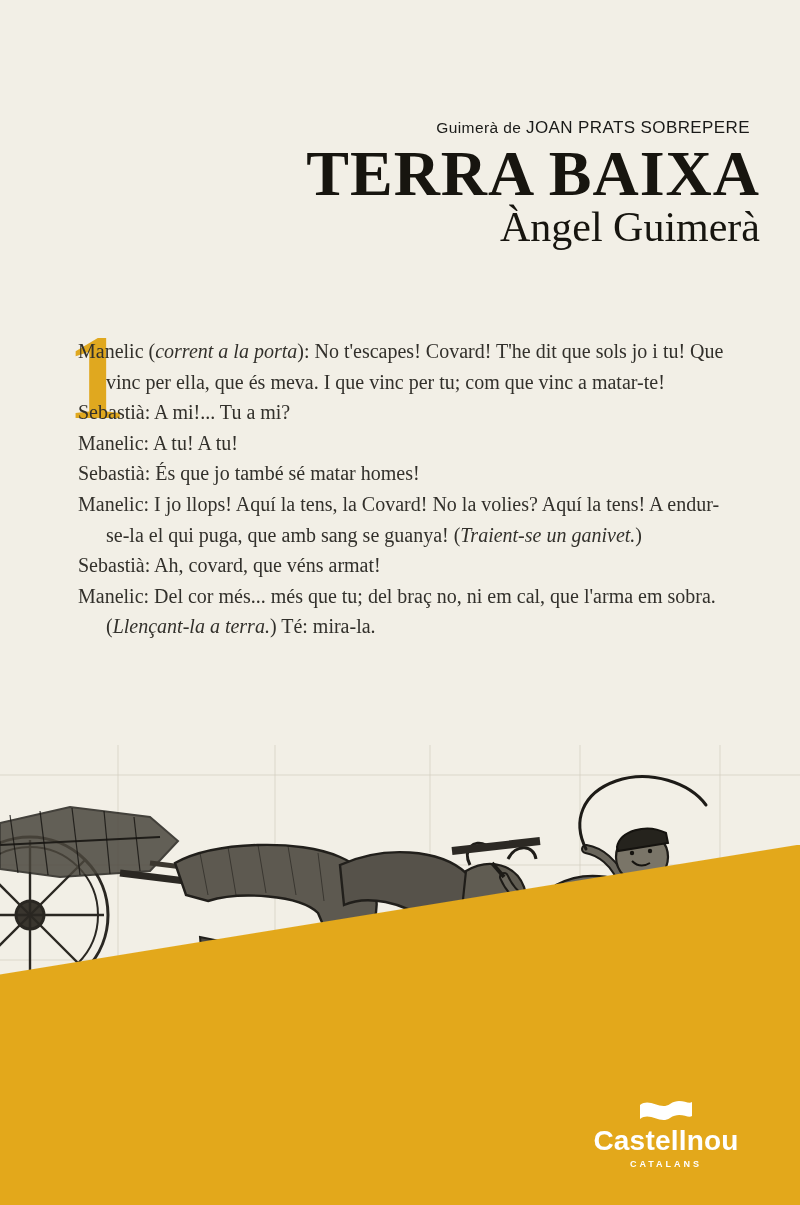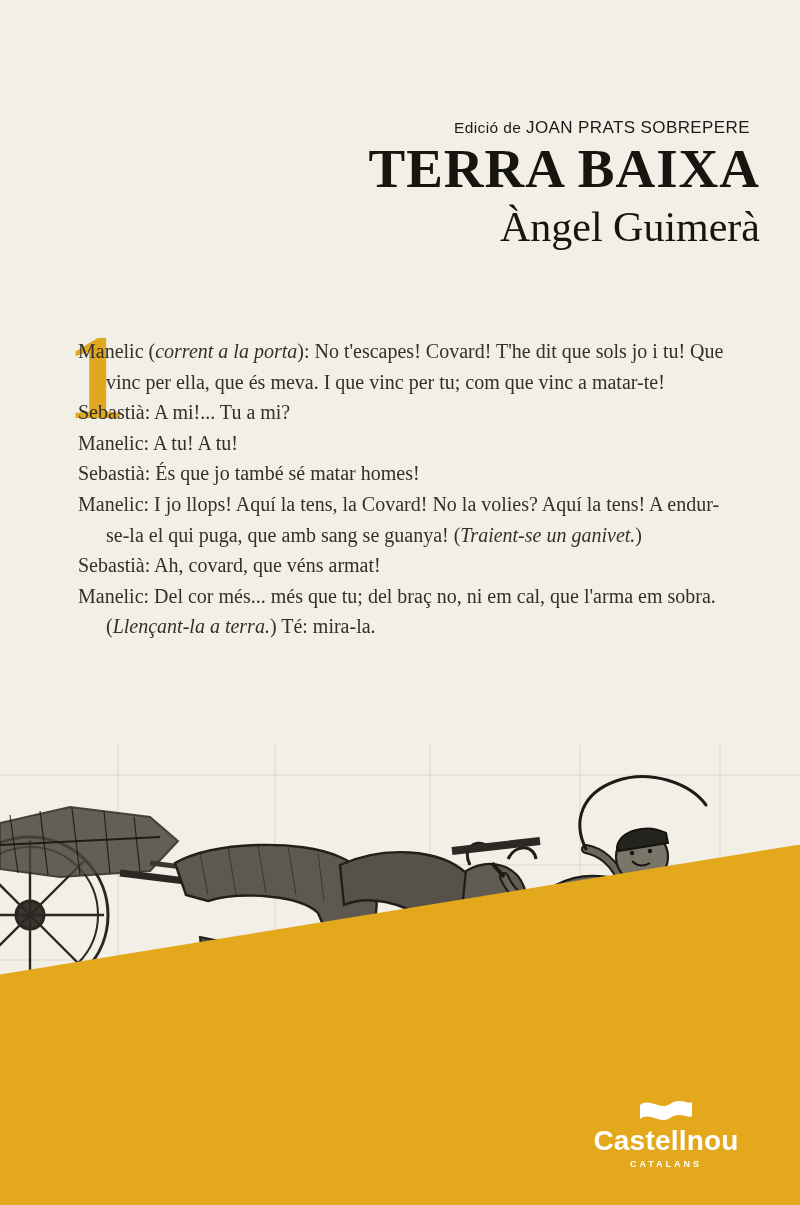--- a/index.html
+++ b/index.html
@@ -37,21 +37,21 @@
     font-size: 15.5px;
   }
 
   .title-main {
     position: absolute;
     top: 140px;
     left: 0;
     width: 760px;
     text-align: right;
     font-family: "Liberation Serif", serif;
-    font-size: 55px;
+    font-size: 64px;
     font-weight: bold;
     letter-spacing: 1px;
     color: #17150f;
     line-height: 1.05;
     white-space: nowrap;
   }
   .title-author {
     position: absolute;
     top: 204px;
     left: 0;
@@ -187,21 +187,21 @@
     margin-top: 4px;
     display: block;
   }
 </style>
 </head>
 <body>
 
 <div class="cover">
 
   <div class="editor-line">
-    <span class="small">Edició de </span><span>JOAN PRATS SOBREPERE</span>
+    <span class="small">Guimerà de </span><span>JOAN PRATS SOBREPERE</span>
   </div>
 
   <div class="title-main">TERRA BAIXA</div>
   <div class="title-author">Àngel Guimerà</div>
 
   <div class="watermark">1</div>
 
   <div class="excerpt">
     <p class="hang"><span>Manelic</span><span> (</span><i>corrent a la porta</i><span>): No t'escapes! Covard! T'he dit que sols jo i tu! Que vinc per ella, que és meva. I que vinc per tu; com que vinc a matar-te!</span></p>
 

